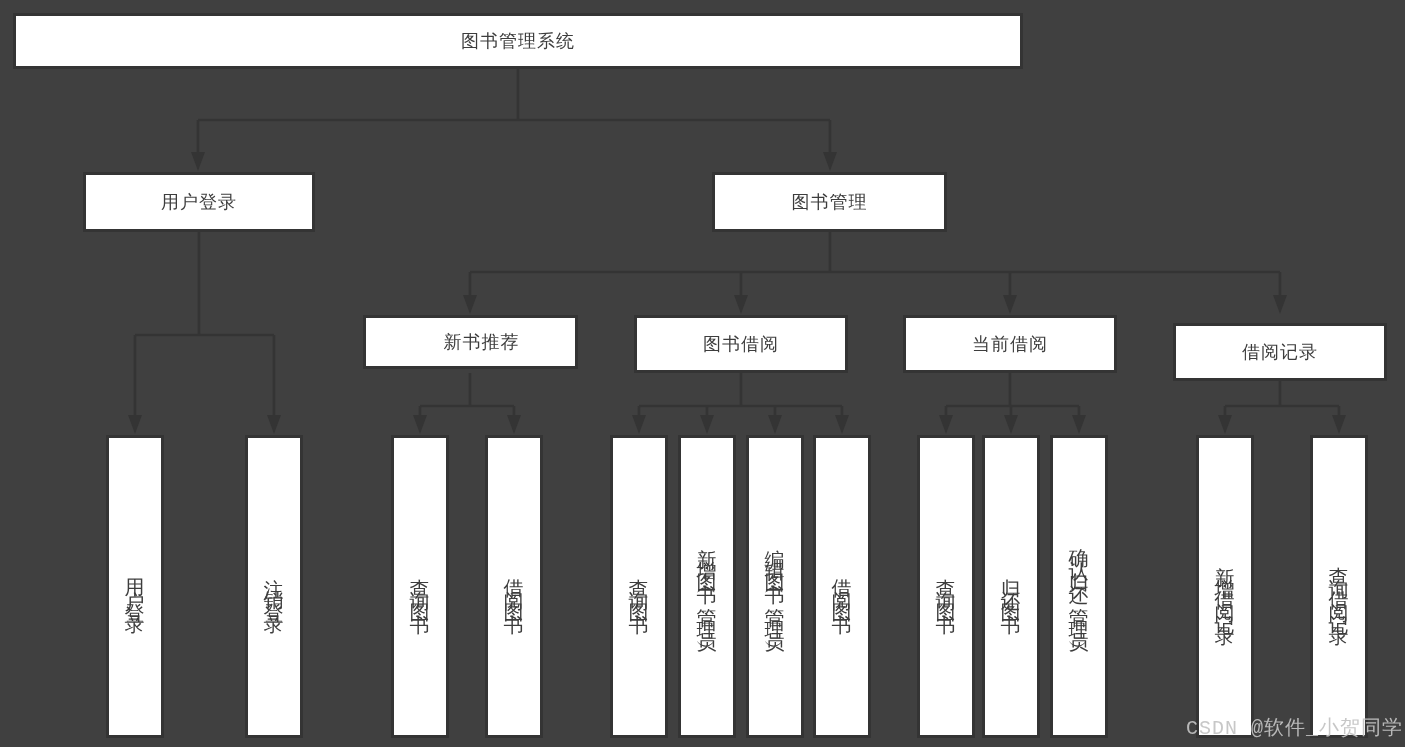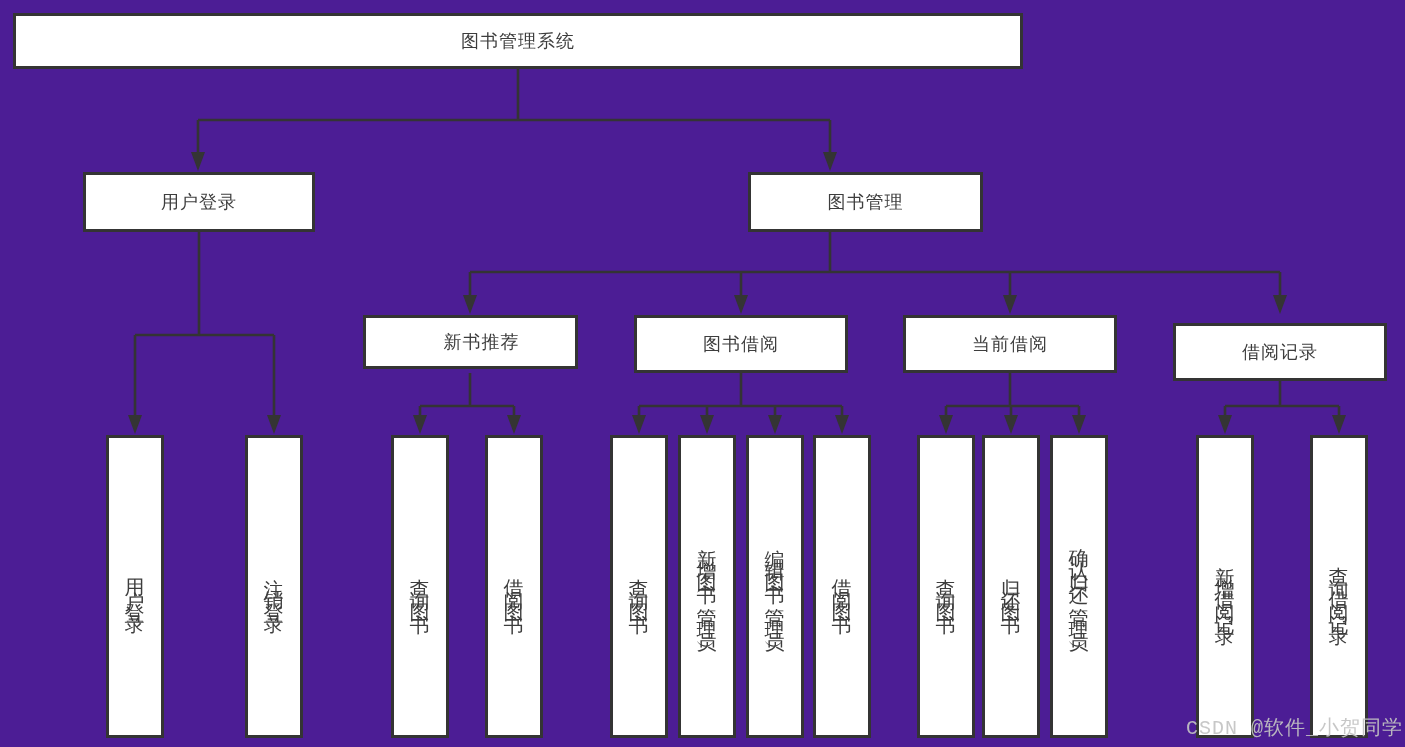--- a/index.html
+++ b/index.html
@@ -5,21 +5,21 @@
   html, body {
     margin: 0;
     padding: 0;
     background: #ffffff;
     font-family: "DejaVu Sans", sans-serif;
   }
   .canvas {
     position: relative;
     width: 1405px;
     height: 747px;
-    background: #4c1d95;
+    background: #404040;
     overflow: hidden;
   }
   .wires {
     position: absolute;
     left: 0;
     top: 0;
     width: 1405px;
     height: 747px;
     pointer-events: none;
   }
@@ -110,21 +110,21 @@
     </g>
   </svg>
 
   <div class="box root-node" style="left:13px; top:13px; width:1010px; height:56px;">
     <span>图书管理系统</span>
   </div>
 
   <div class="box h-node" style="left:83px; top:172px; width:232px; height:60px;">
     <span>用户登录</span>
   </div>
-  <div class="box h-node" style="left:712px; top:172px; width:235px; height:60px;margin-left:36px;">
+  <div class="box h-node" style="left:712px; top:172px; width:235px; height:60px;">
     <span>图书管理</span>
   </div>
 
   <div class="box h-node" style="left:363px; top:315px; width:215px; height:54px;padding-left:22px;">
     <span>新书推荐</span>
   </div>
   <div class="box h-node" style="left:634px; top:315px; width:214px; height:58px;">
     <span>图书借阅</span>
   </div>
   <div class="box h-node" style="left:903px; top:315px; width:214px; height:58px;text-align:right;">

